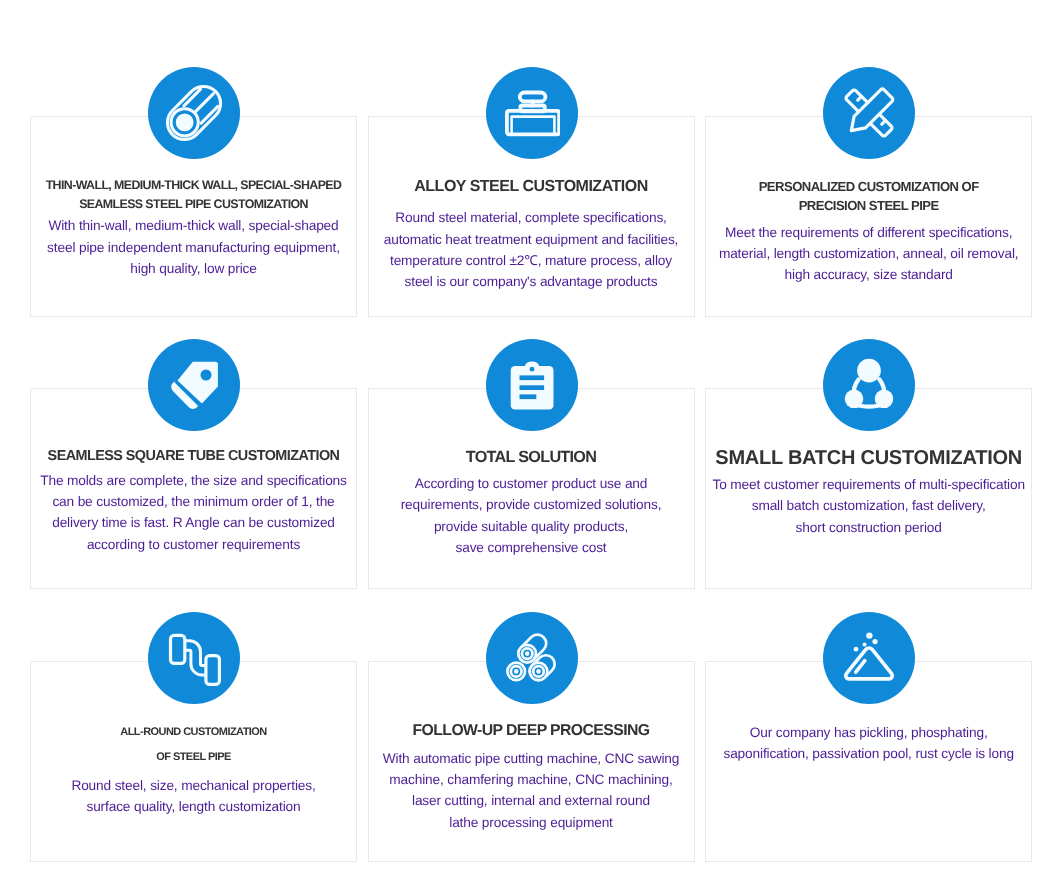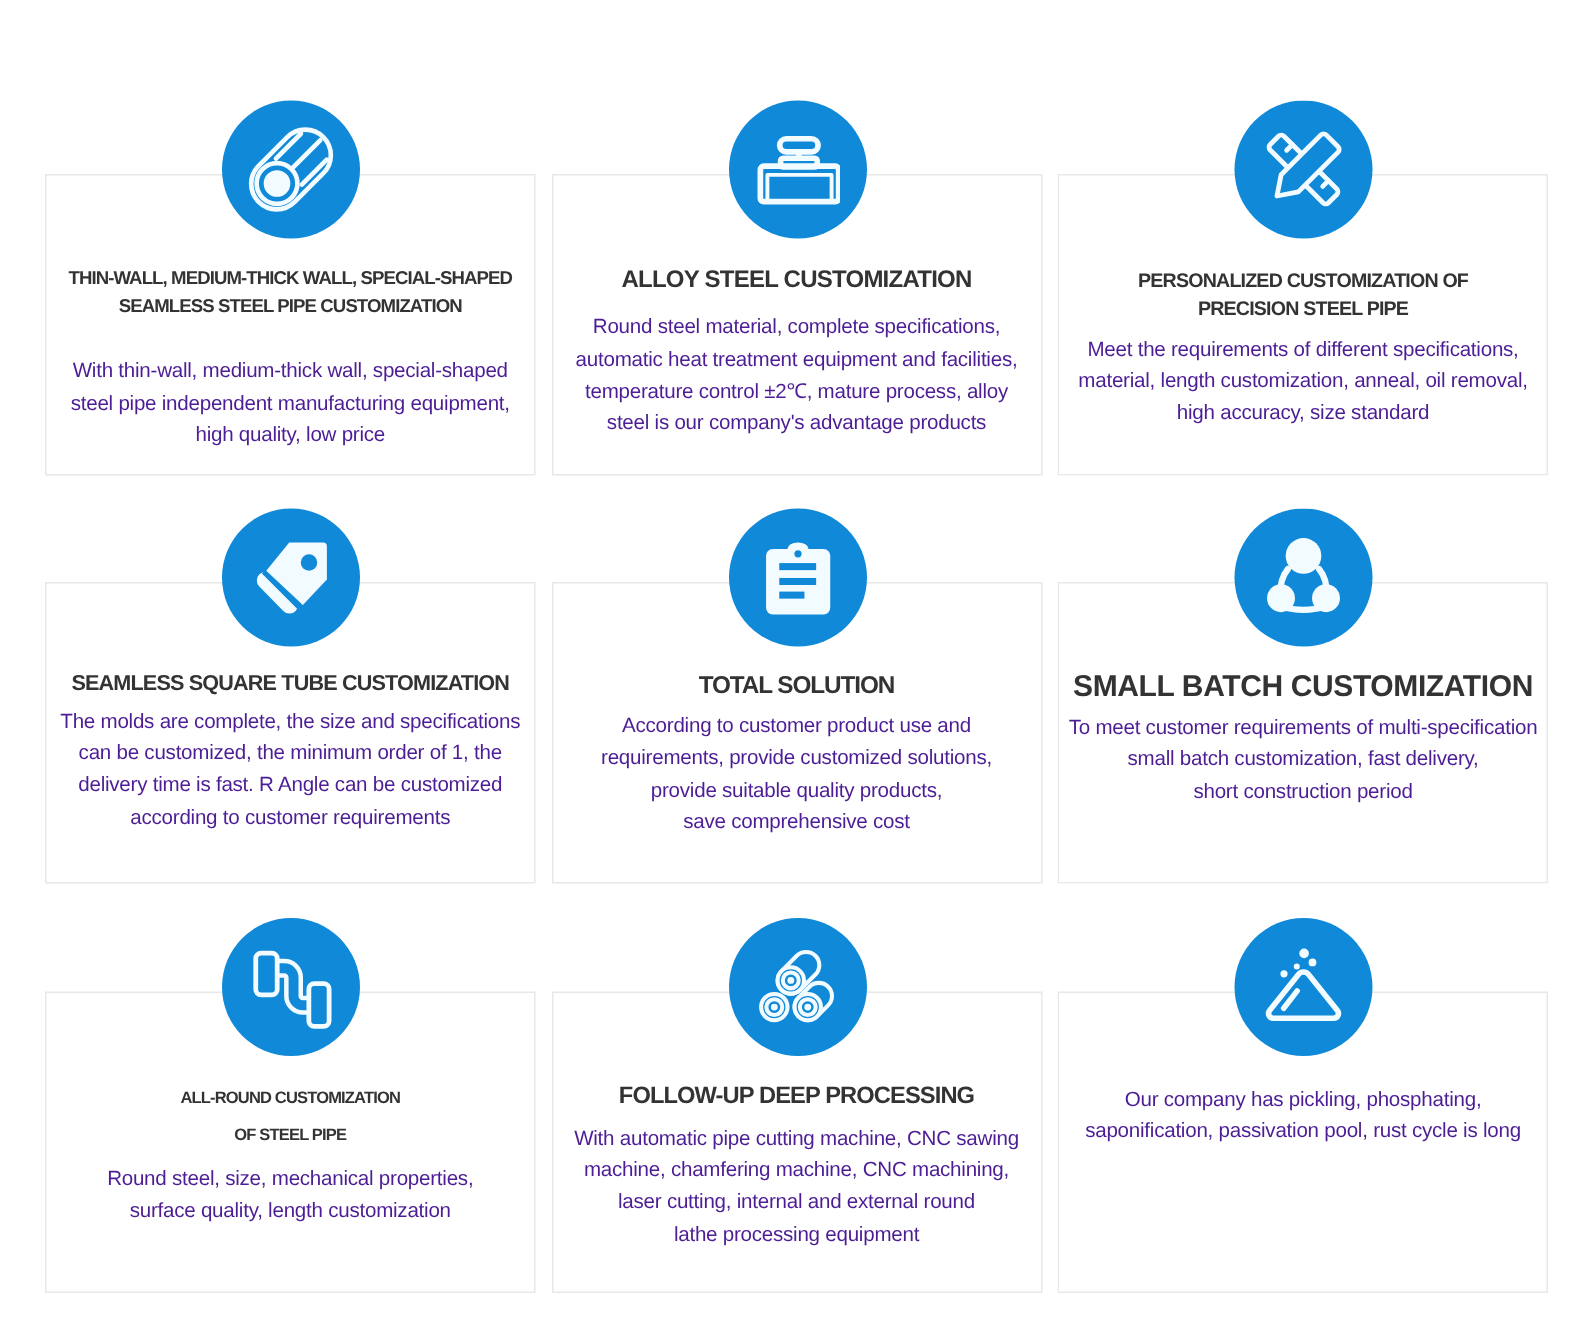--- a/index.html
+++ b/index.html
@@ -49,21 +49,21 @@
   .card-desc{
     margin:0;
     font-size:13.7px;color:#4c1d95;
     line-height:21.4px;
     letter-spacing:-0.15px;
     white-space:nowrap;
   }
   .card-desc .dl{display:block;}
   .c0 .card-title{font-size:12.4px;letter-spacing:-0.6px;line-height:19.1px;}
   .c0 .card-body{top:59.0px;}
-  .c0 .card-desc{margin-top:22px;}
+  .c0 .card-desc{margin-top:1px;}
   .c1 .card-title{font-size:16.0px;letter-spacing:-0.5px;line-height:24.0px;}
   .c1 .card-body{top:58.4px;}
   .c1 .card-desc{margin-top:7.8px;}
   .c2 .card-title{font-size:13.1px;letter-spacing:-0.55px;line-height:19.1px;}
   .c2 .card-body{top:59.6px;}
   .c2 .card-desc{margin-top:6.8px;}
   .c3 .card-title{font-size:14.4px;letter-spacing:-0.55px;line-height:22.0px;}
   .c3 .card-body{top:55.5px;}
   .c3 .card-desc{margin-top:3px;}
   .c4 .card-title{font-size:16.2px;letter-spacing:-0.7px;line-height:24.0px;}

